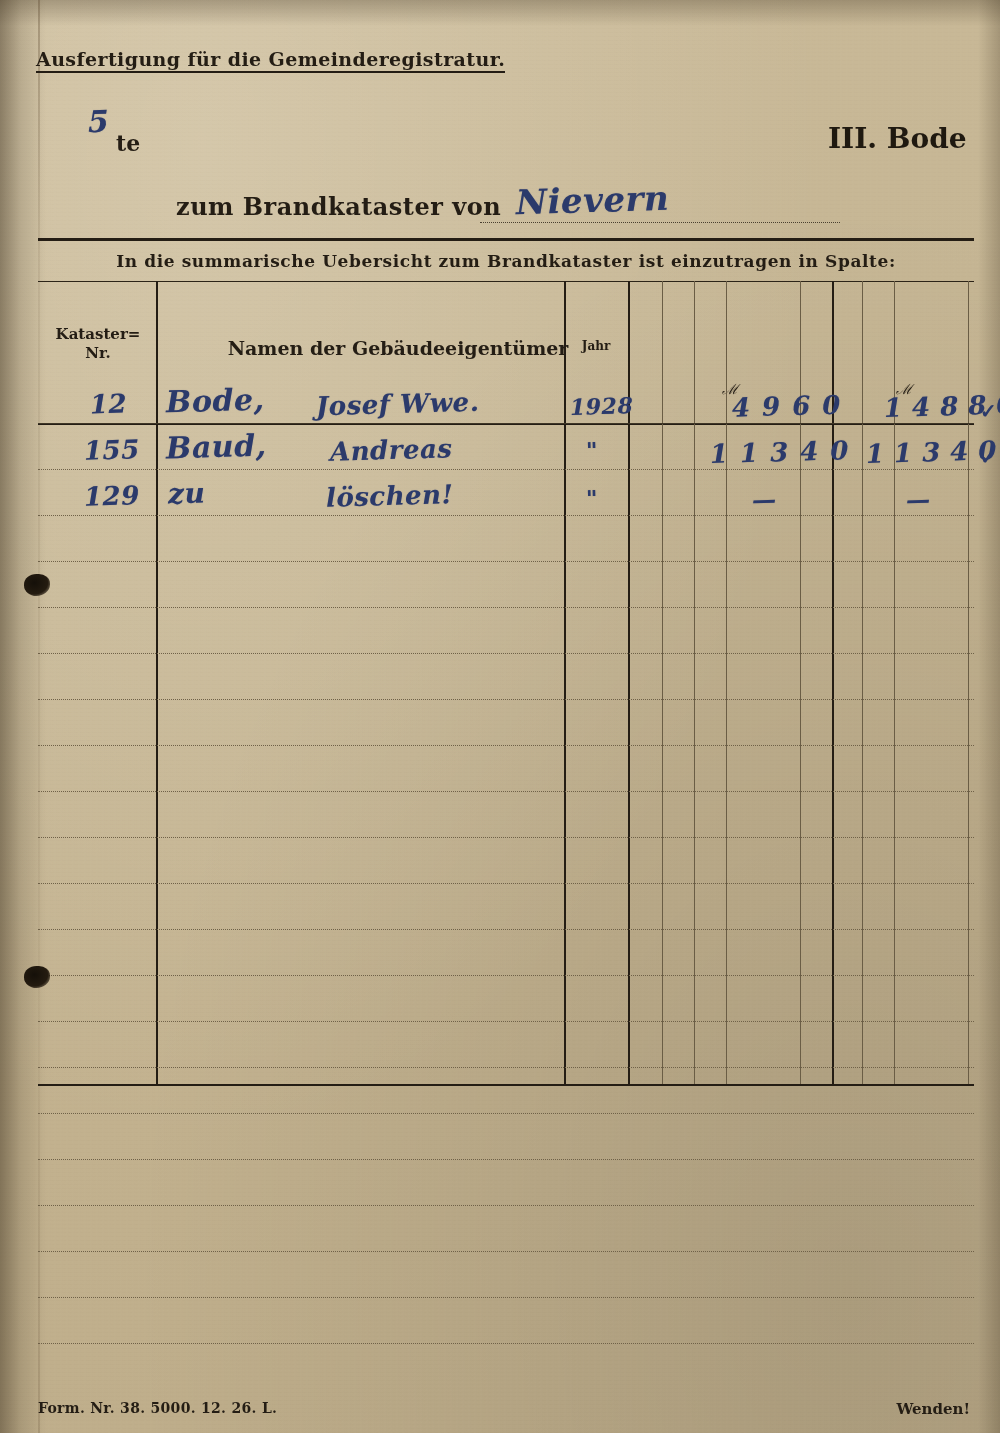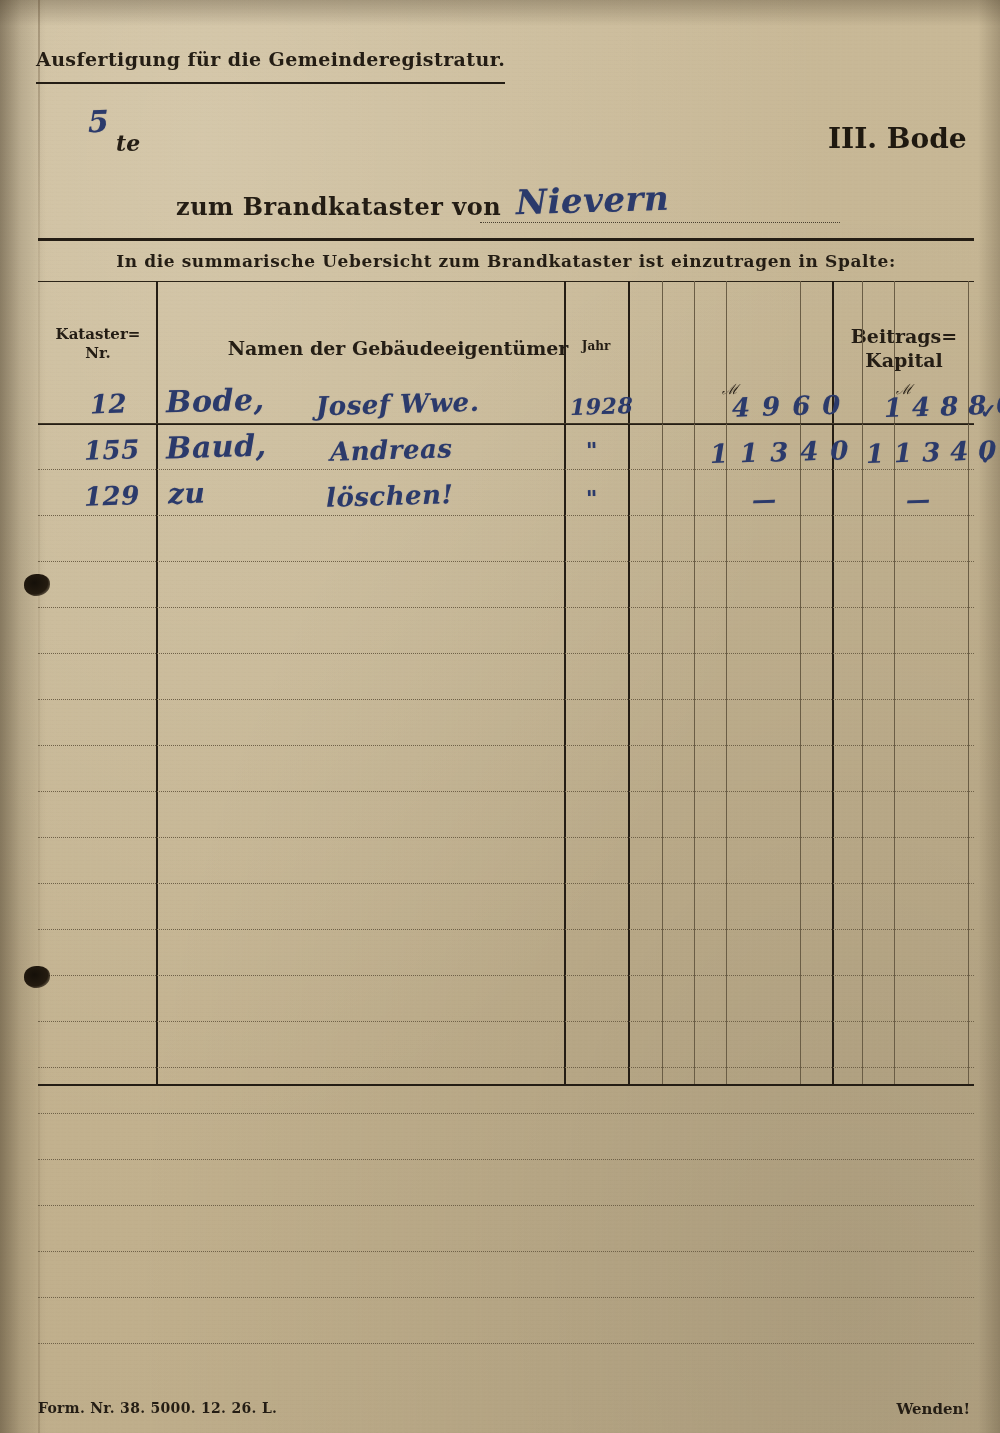--- a/index.html
+++ b/index.html
@@ -72,21 +72,21 @@
   
   #copy-note {
     position: absolute;
     left: 36px; top: 48px;
     font-family: "DejaVu Serif", serif;
     font-weight: 700;
     font-size: 19px;
     letter-spacing: .4px;
     color: #241d14;
     border-bottom: 2px solid #241d14;
-    padding-bottom: 12px;
+    padding-bottom: 1px;
     white-space: nowrap;
   }
 
   #title-row {
     position: absolute;
     left: 88px; top: 116px;
     width: 830px;
     height: 56px;
     white-space: nowrap;
   }
@@ -95,21 +95,20 @@
     left: 0; top: -12px;
     font-size: 30px;
   }
   #title-te {
     position: absolute;
     left: 28px; top: 14px;
     font-family: "DejaVu Serif", serif;
     font-weight: 700;
     font-size: 22px;
     color: #241d14;
-    font-style: italic;
   }
   #title-main {
     position: absolute;
     left: 62px; top: -4px;
     font-family: "DejaVu Serif", serif;
     font-weight: 700;
     font-size: 40px;
     letter-spacing: -0.5px;
     color: #1f1910;
   }
@@ -272,24 +271,20 @@
         <div>Nr.</div>
       </div>
       <div class="hcell" style="left:120px; top:56px; width:400px; font-size:19px;padding-left:40px;">
         <div>Namen der Gebäudeeigentümer</div>
       </div>
       <div class="hcell" style="left:528px; top:58px; width:60px; font-size:12px;">
         <div>Jahr</div>
       </div>
       <div class="hcell" style="left:592px; top:100px; width:200px; font-size:14px; font-weight:400; font-style:italic;">ℳ</div>
 
-      <div class="hcell" style="left:796px; top:44px; width:140px; font-size:19px;">
-        <div>Beitrags=</div>
-        <div>Kapital</div>
-      </div>
       <div class="hcell" style="left:796px; top:100px; width:140px; font-size:14px; font-weight:400; font-style:italic;">ℳ</div>
     </div>
 
     <div class="vline thick" style="left:118px;"></div>
     <div class="vline thick" style="left:526px;"></div>
     <div class="vline thick" style="left:590px;"></div>
     <div class="vline thin" style="left:624px;"></div>
     <div class="vline thin" style="left:656px;"></div>
     <div class="vline thin" style="left:688px;"></div>
     <div class="vline thin" style="left:762px;"></div>

